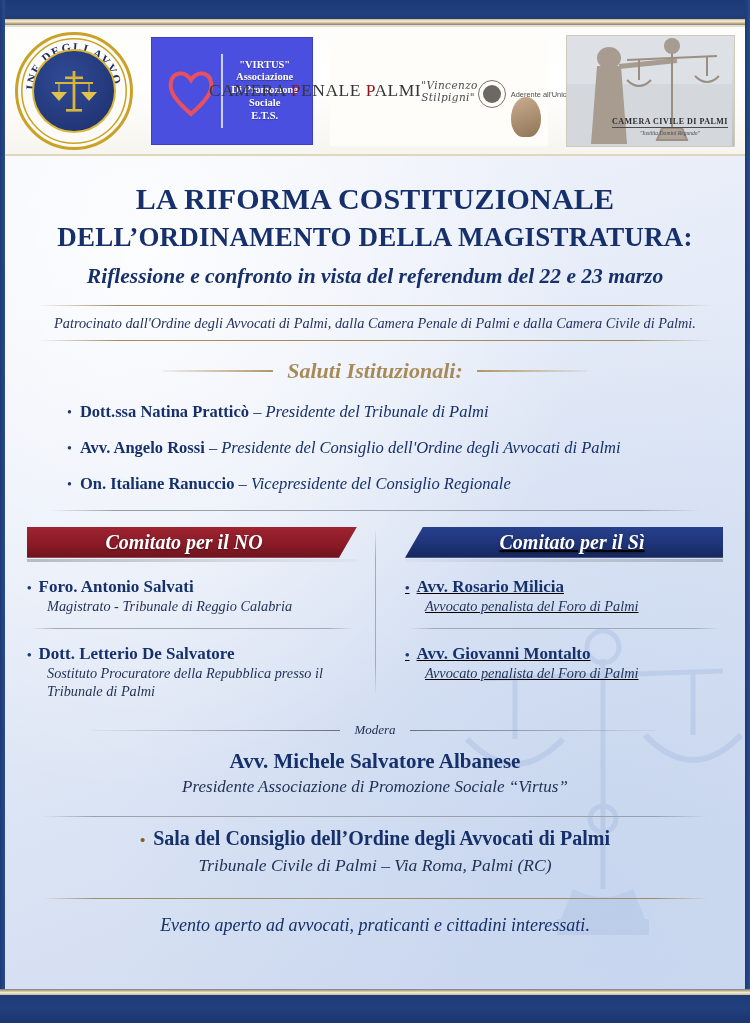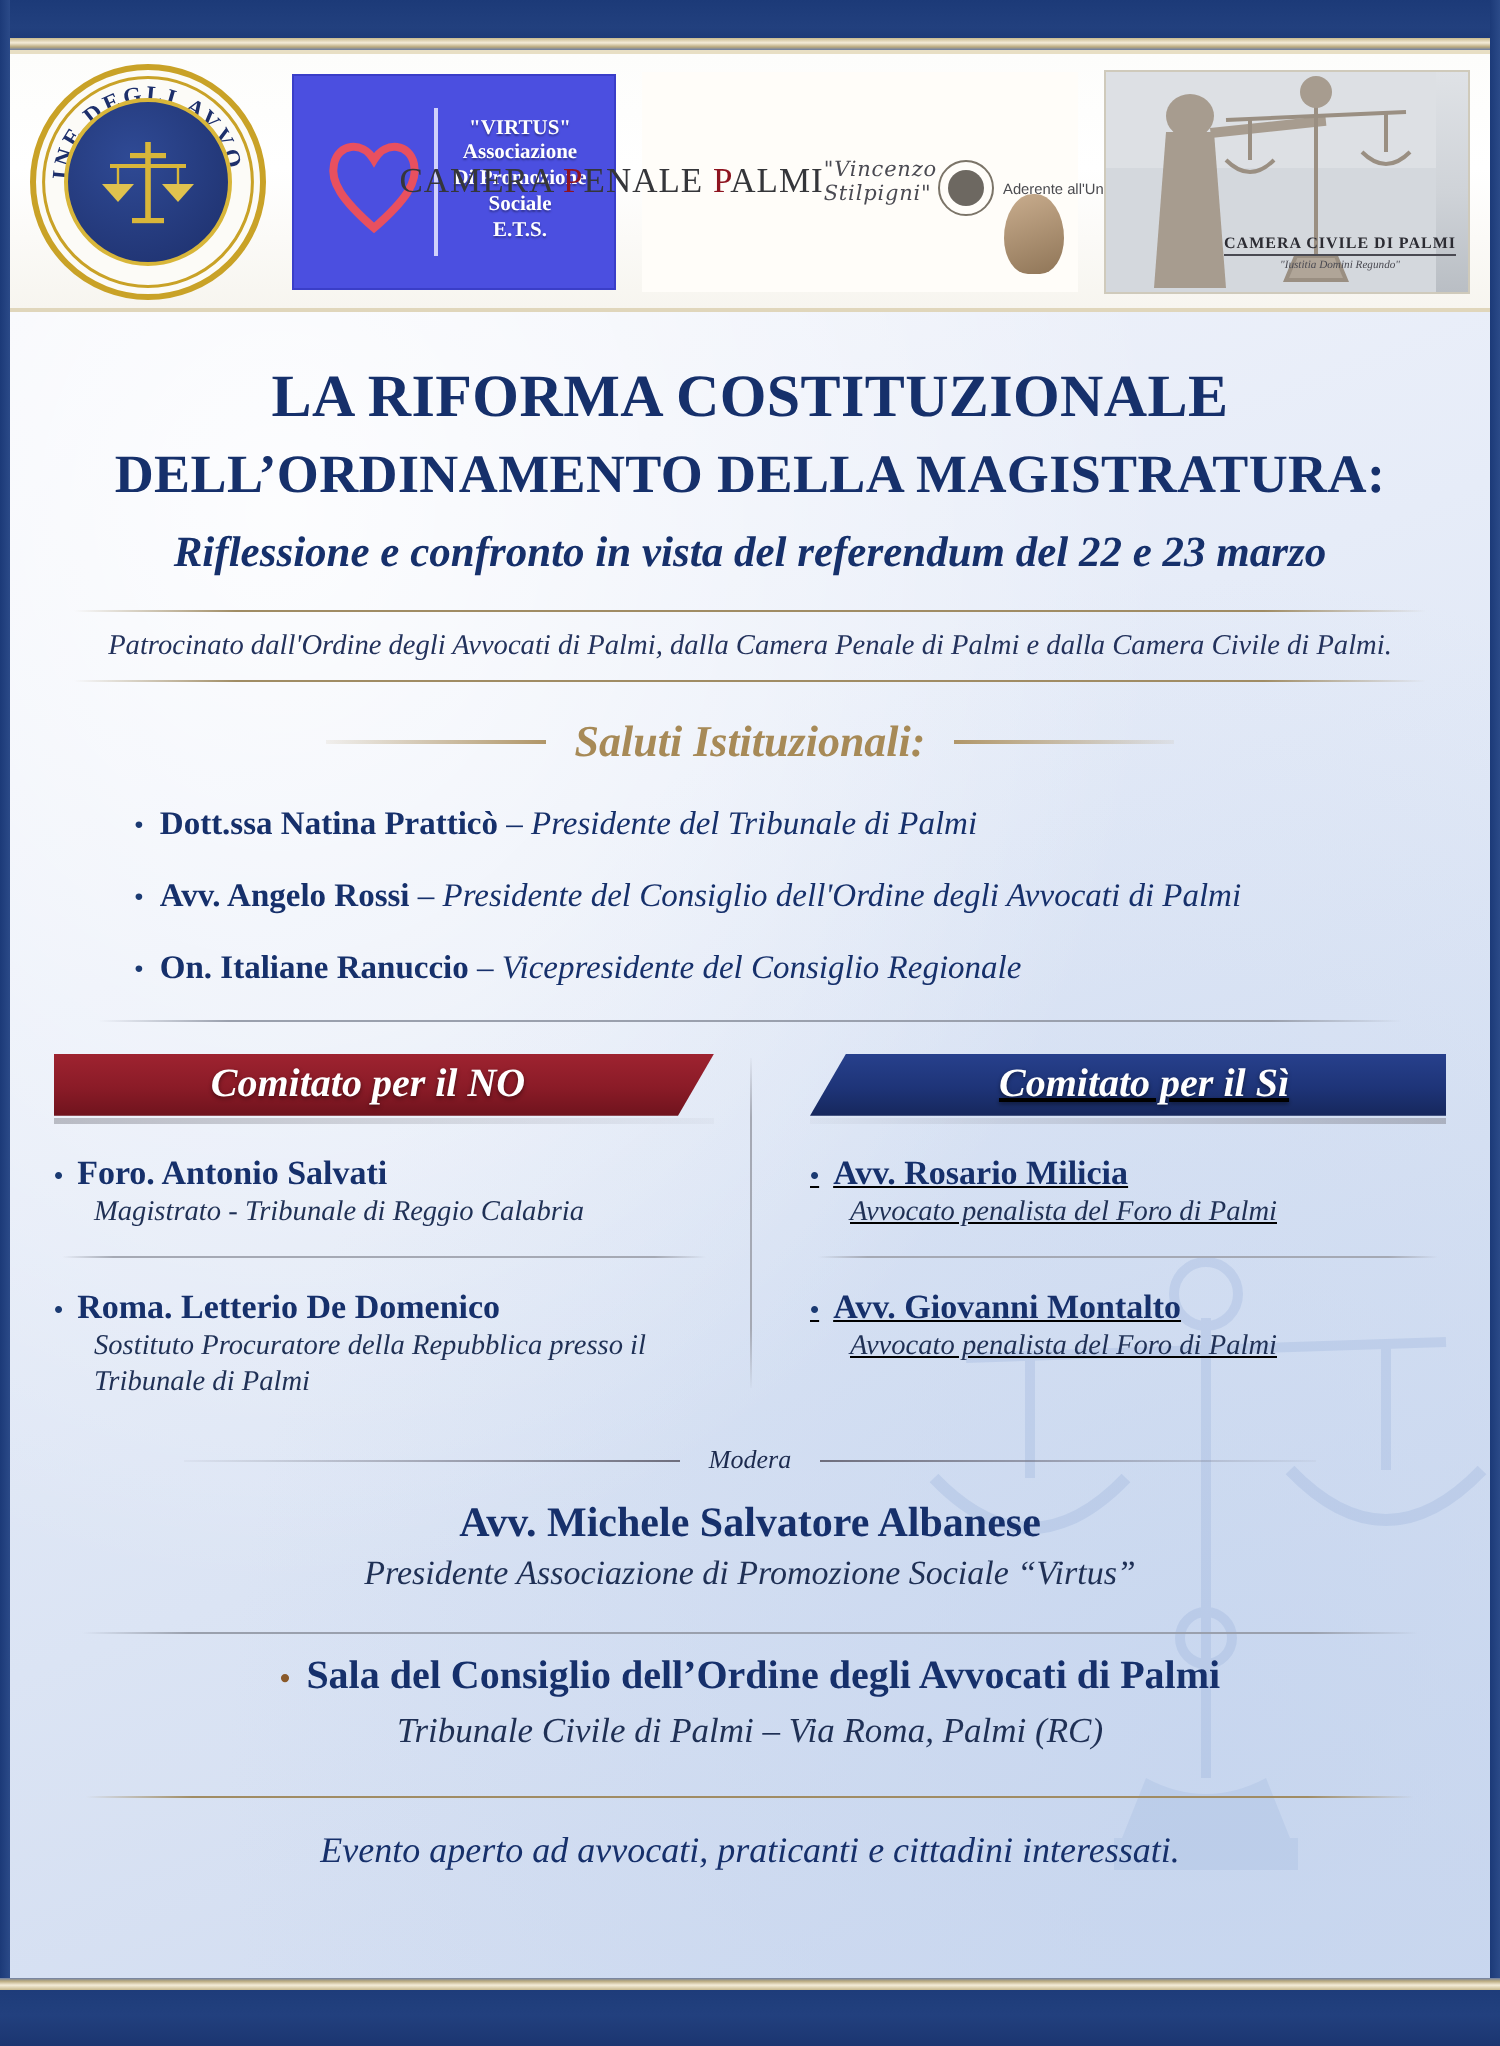--- a/index.html
+++ b/index.html
@@ -76,21 +76,21 @@
      position:relative;flex:0 0 auto;background:#fffdf9;}
   .penale .cp-seal:before{content:"";position:absolute;inset:4px;border-radius:50%;
      background:#6d6861;}
   .penale .cp-sub{font-size:7.4px;color:#4b4b50;font-family:"Liberation Sans",sans-serif;
      white-space:nowrap;}
   .penale .cp-bust{position:absolute;right:7px;bottom:9px;width:30px;height:40px;
      border-radius:48% 48% 40% 40%/55% 55% 45% 45%;
      background:linear-gradient(160deg,#c9ad8e,#8f7557);}
 
   
-  .civile{width:183px;height:112px;position:relative;overflow:hidden;
+  .civile{width:169px;height:112px;position:relative;overflow:hidden;
      background:linear-gradient(180deg,#dfe2e6 0%,#cfd3d8 55%,#b9bec4 100%);
      border:1px solid #cfcabb;box-sizing:border-box;}
   .civile .cc-txt{position:absolute;right:6px;bottom:10px;text-align:center;}
   .civile .cc-name{font-size:8px;font-weight:bold;color:#2c2c33;letter-spacing:.5px;
      border-bottom:1px solid #4a4a52;padding-bottom:1px;white-space:nowrap;}
   .civile .cc-motto{font-size:5.6px;font-style:italic;color:#4a4a52;margin-top:2px;
      white-space:nowrap;}
 
   
   .body{
@@ -342,21 +342,21 @@
 
         <div class="comm-col left">
           <div class="banner no">Comitato per il NO</div>
           <div class="banner-shadow"></div>
           <div class="member">
             <div class="mn">Foro. Antonio Salvati</div>
             <div class="mr">Magistrato - Tribunale di Reggio Calabria</div>
           </div>
           <div class="member-sep"></div>
           <div class="member">
-            <div class="mn">Roma. Letterio De Domenico</div>
+            <div class="mn">Dott. Letterio De Salvatore</div>
             <div class="mr">Sostituto Procuratore della Repubblica presso il Tribunale di Palmi</div>
           </div>
         </div>
 
         <div class="comm-col right">
           <div class="banner si">Comitato per il Sì</div>
           <div class="banner-shadow si"></div>
           <div class="member">
             <div class="mn">Avv. Rosario Milicia</div>
             <div class="mr">Avvocato penalista del Foro di Palmi</div>

